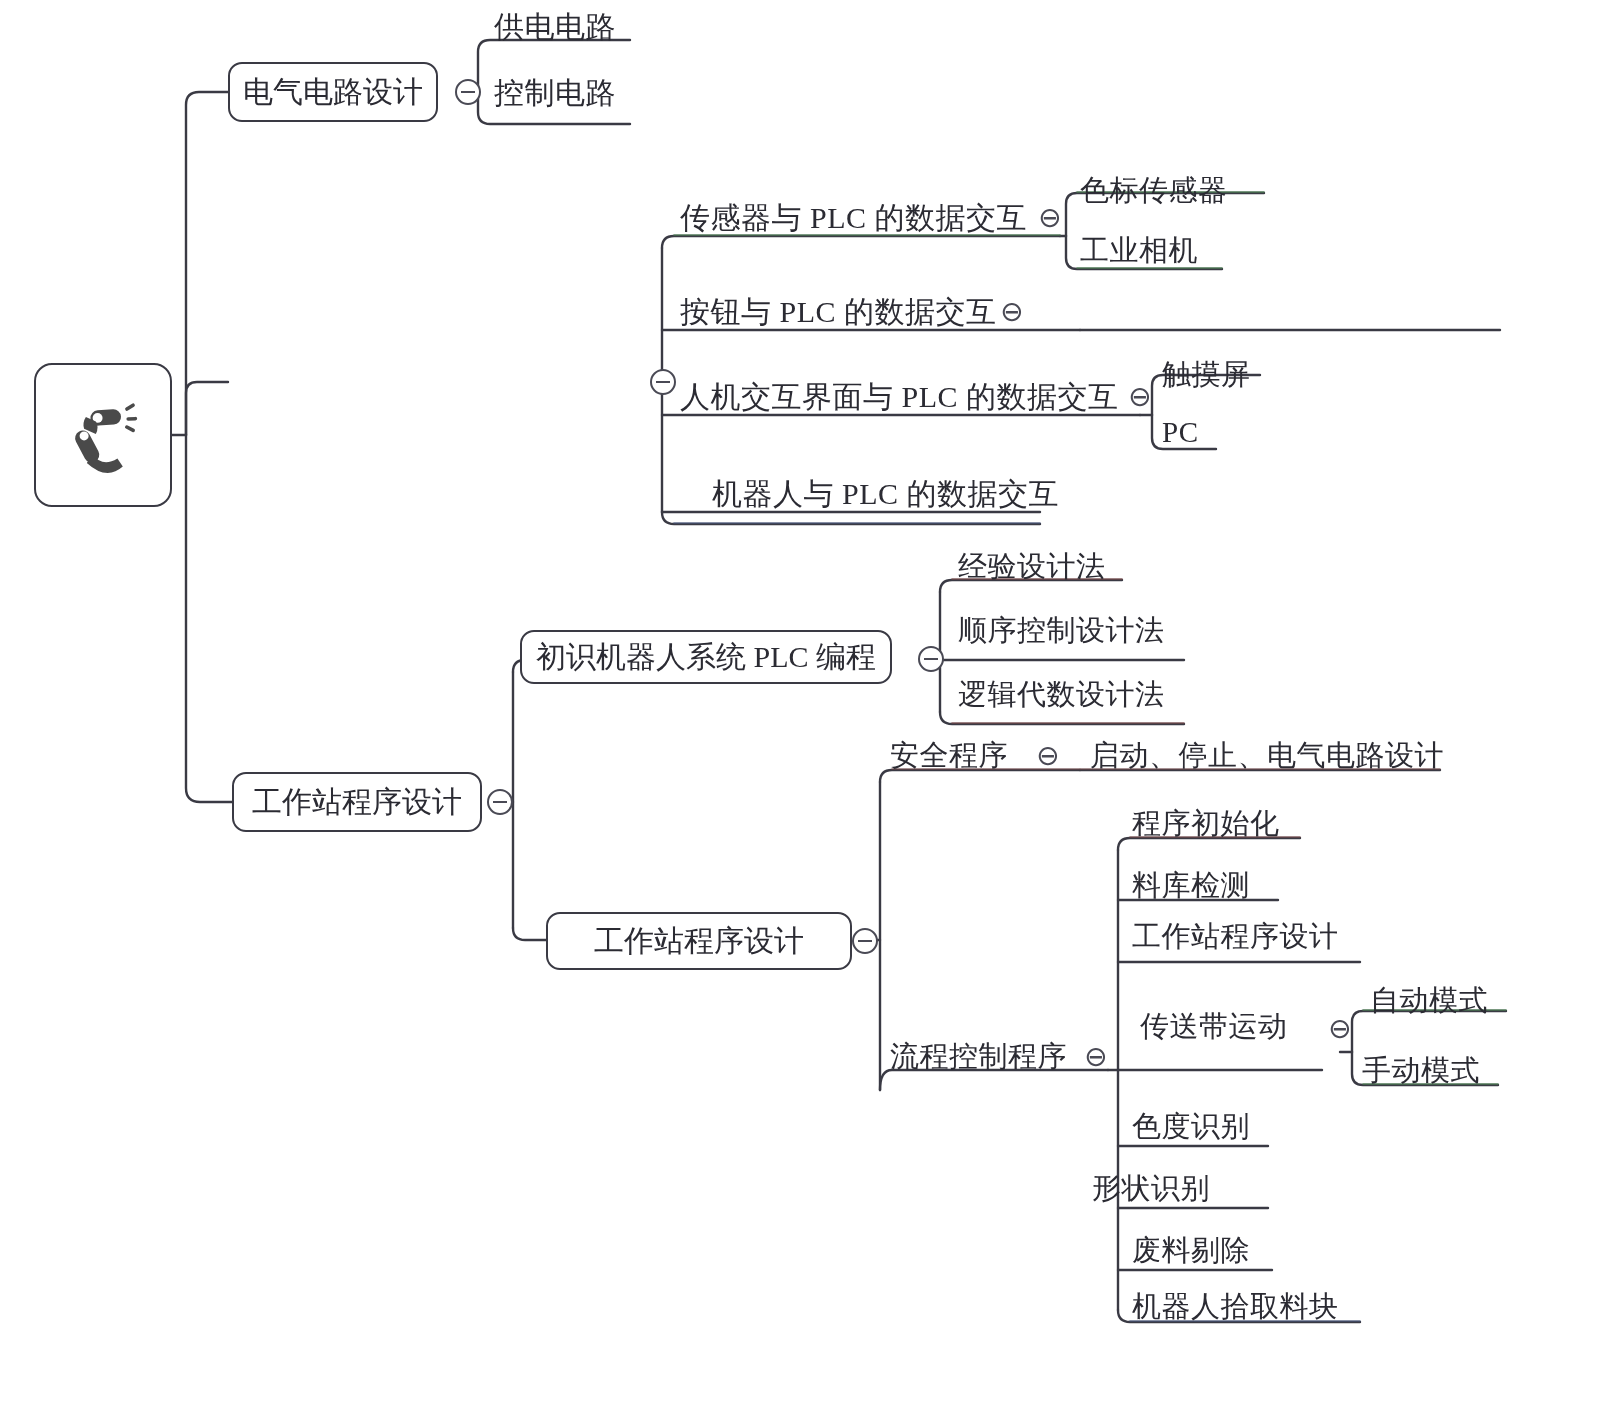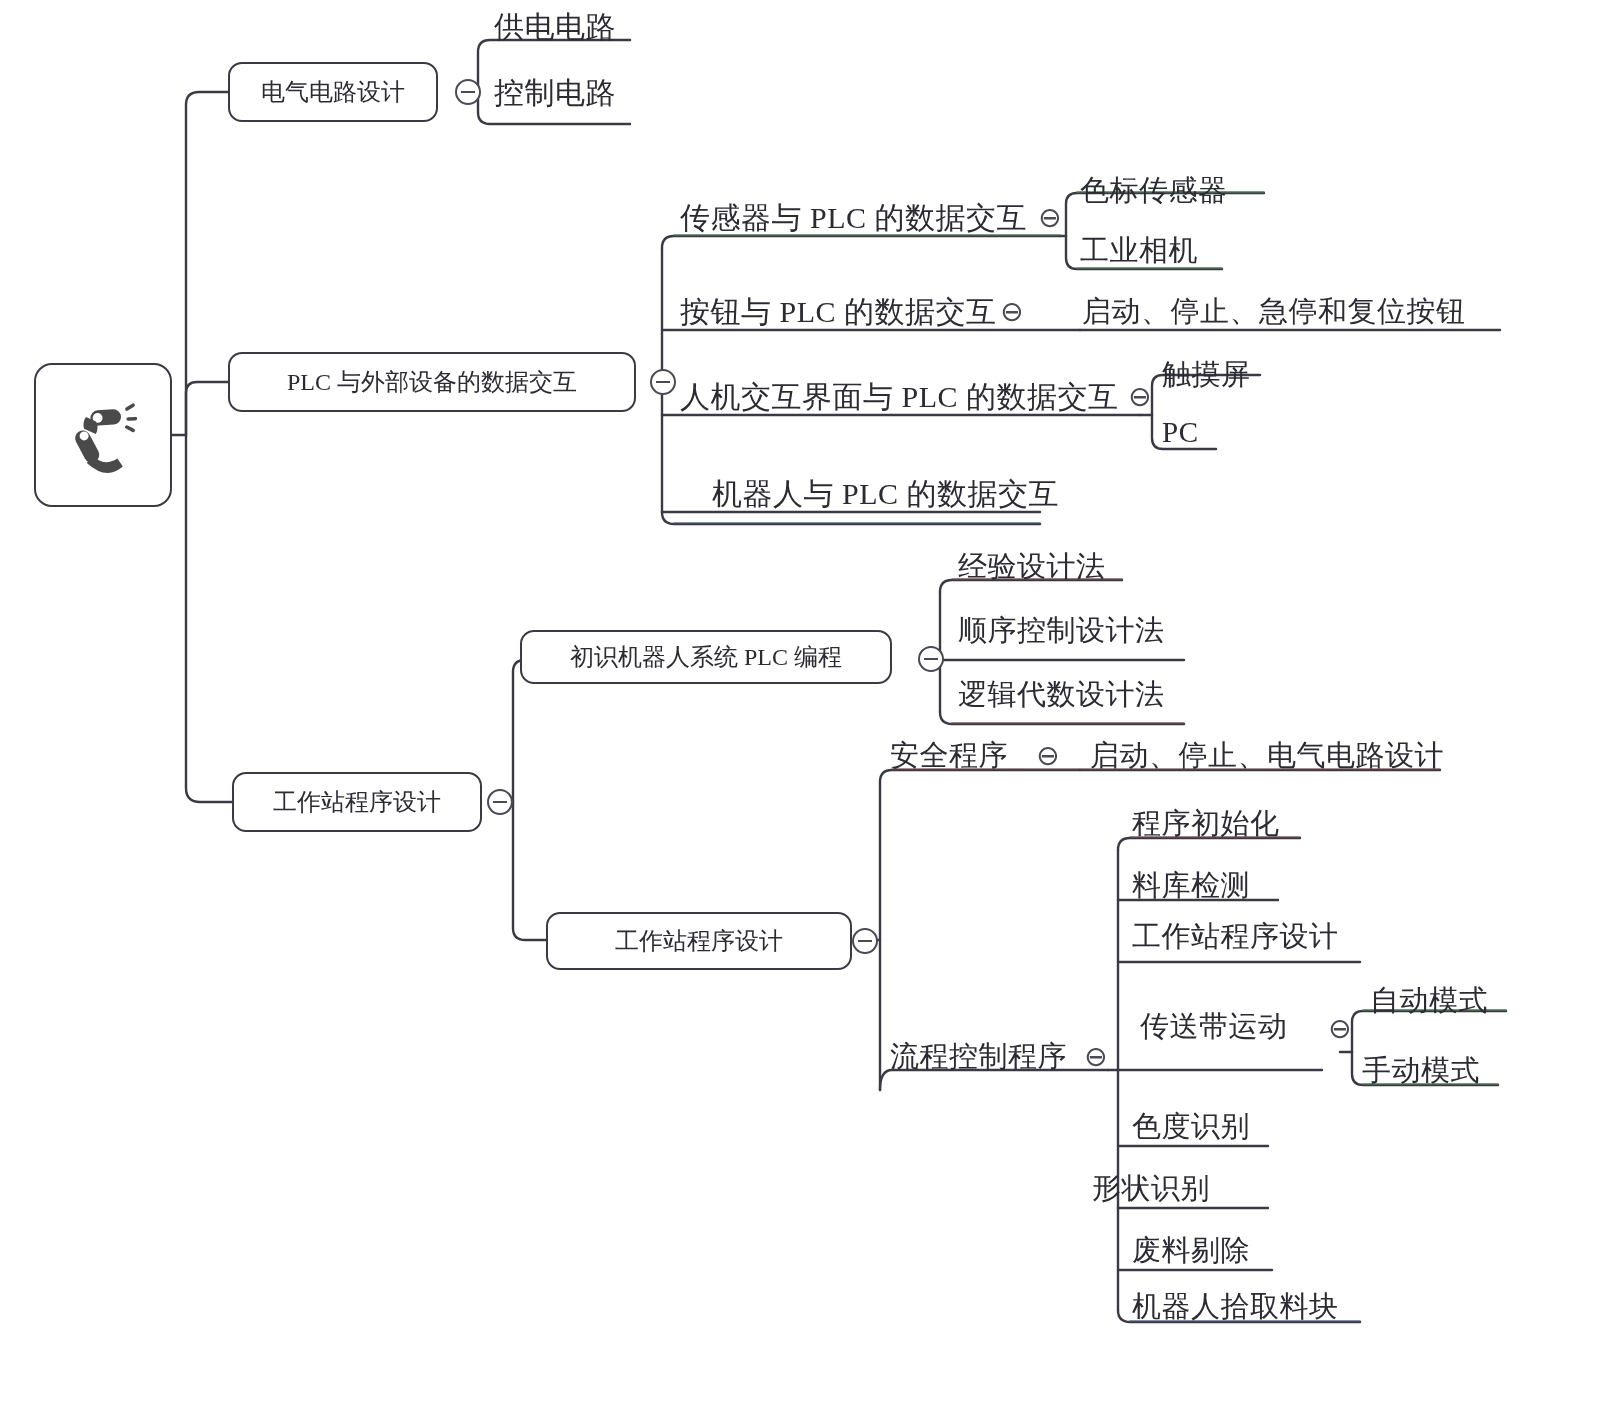--- a/index.html
+++ b/index.html
@@ -34,21 +34,21 @@
   .label.lv2 { font-size: 30px; }
   .label.lv3 { font-size: 29px; }
   
   .boxnode {
     position: absolute;
     box-sizing: border-box;
     border: 2px solid #3a3a44;
     border-radius: 14px;
     background: #ffffff;
     color: #2b2b33;
-    font-size: 24px;
+    font-size: 30px;
     display: flex;
     align-items: center;
     justify-content: center;
     white-space: nowrap;
     padding: 16px 14px;
   }
   
   #root-node {
     position: absolute;
     box-sizing: border-box;
@@ -192,23 +192,20 @@
         <rect x="74" y="41" width="12" height="4" rx="2" transform="rotate(28 80 43)"></rect>
       </g>
     </svg>
   </div>
 
   <div class="boxnode" style="left:228px; top:62px; width:210px; height:60px;">
     <span>电气电路设计</span>
   </div>
   <div class="toggle" style="left:455px; top:79px;"></div>
 
-  <div class="boxnode" style="left:228px; top:352px; width:408px; height:60px;">
-    <span>PLC 与外部设备的数据交互</span>
-  </div>
   <div class="toggle" style="left:650px; top:369px;"></div>
 
   <div class="boxnode" style="left:232px; top:772px; width:250px; height:60px;">
     <span>工作站程序设计</span>
   </div>
   <div class="toggle" style="left:487px; top:789px;"></div>
 
   <div class="label" style="left:494px; top:12px;">
     <span>供电电路</span>
   </div>
@@ -235,23 +232,20 @@
     <span>机器人与 PLC 的数据交互</span>
   </div>
 
   <div class="label lv3" style="left:1080px; top:176px;">
     <span>色标传感器</span>
   </div>
   <div class="label lv3" style="left:1080px; top:236px;text-align:center;">
     <span>工业相机</span>
   </div>
 
-  <div class="label lv3" style="left:1082px; top:297px;">
-    <span>启动、停止、急停和复位按钮</span>
-  </div>
 
   <div class="label lv3" style="left:1162px; top:360px;">
     <span>触摸屏</span>
   </div>
   <div class="label lv3" style="left:1162px; top:418px;">
     <span>PC</span>
   </div>
 
   <div class="boxnode" style="left:520px; top:630px; width:372px; height:54px;">
     <span>初识机器人系统 PLC 编程</span>

